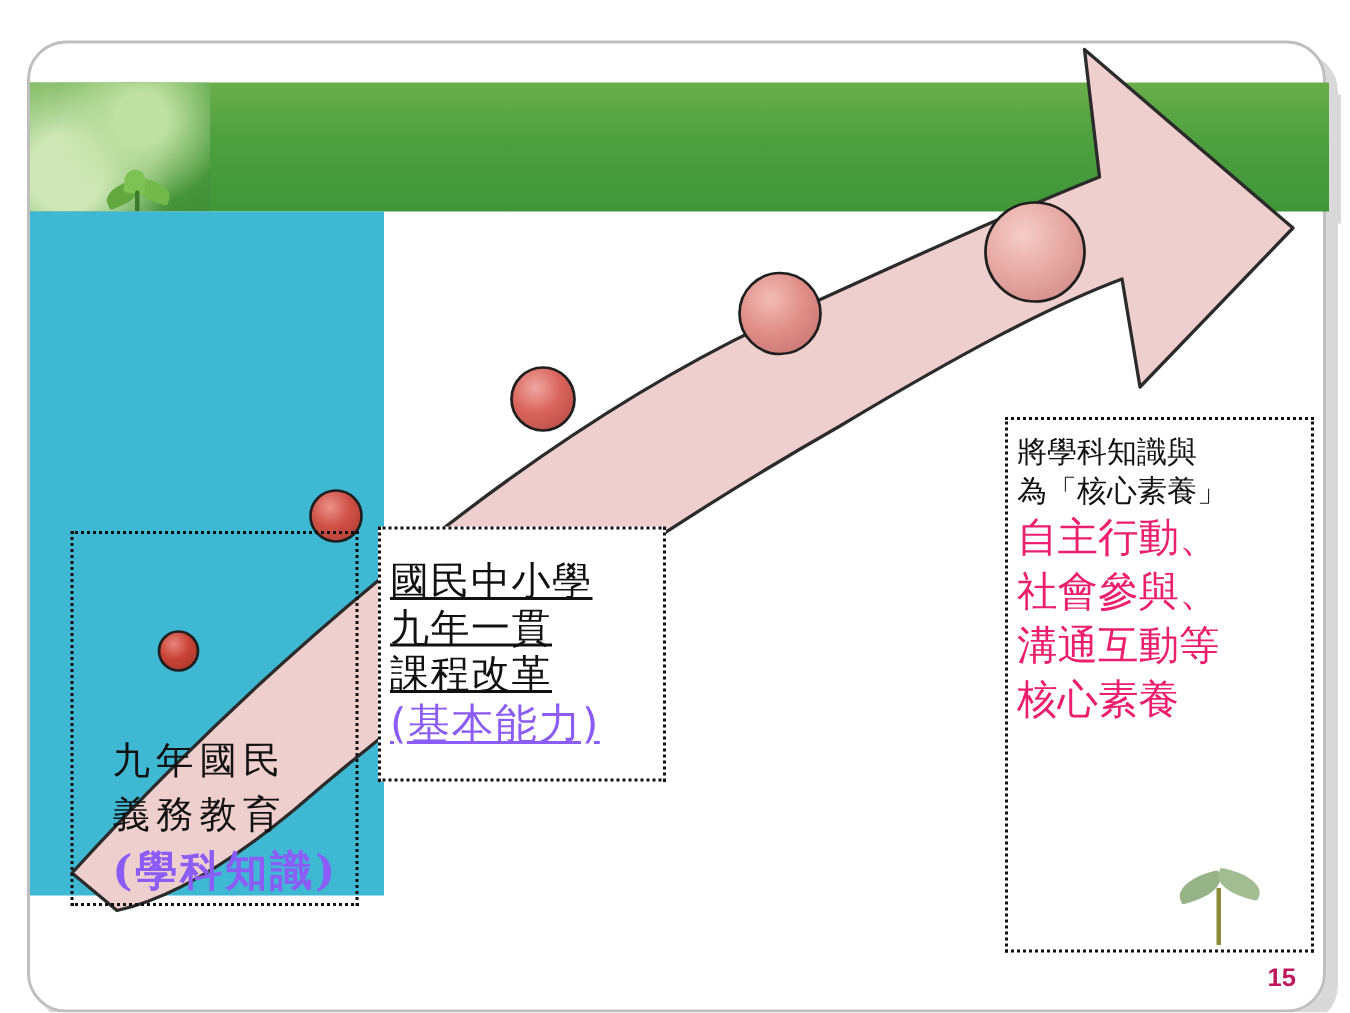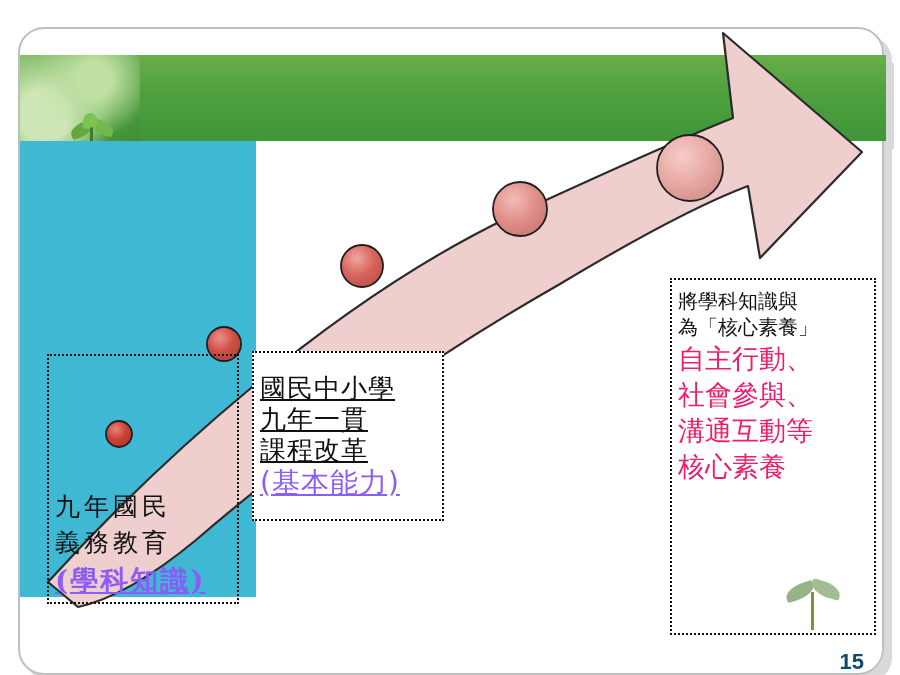--- a/index.html
+++ b/index.html
@@ -74,30 +74,30 @@
   .arrowlayer{position:absolute;left:0;top:0;width:900px;height:675px;}
 
   
   .tbox{
     position:absolute;border:2px dotted #111;box-sizing:border-box;
     padding:4px 6px;
     font-family:"DejaVu Sans","Liberation Sans",sans-serif;
     line-height:1.12;color:#111;
   }
   .tbox.nofill{background:rgba(255,255,255,0.88);}
-  .tbox .ln{display:block;white-space:nowrap;}
+  .tbox .ln{display:block;white-space:nowrap;margin-left:20px;}
   .orange{color:#8b5cf6;}
   .pink{color:#ec1e6e;}
 
   #box-nine{
     left:47px;top:354px;width:192px;height:250px;background:transparent;border-color:#111;
     display:flex;flex-direction:column;justify-content:flex-end;padding-bottom:6px;
   }
   #box-nine .ln{font-family:"DejaVu Serif","Liberation Serif",serif;font-size:25px;letter-spacing:4px;margin-bottom:8px;}
-  #box-nine .ln.paren{font-size:28px;letter-spacing:2px;font-weight:bold;margin-bottom:0;text-decoration:underline;}
+  #box-nine .ln.paren{font-size:28px;letter-spacing:2px;font-weight:bold;margin-bottom:0;}
 
   #box-grade9{
     left:252px;top:351px;width:192px;height:170px;background:#ffffff;
     display:flex;flex-direction:column;justify-content:center;
   }
   #box-grade9 .ln{font-size:26px;letter-spacing:1px;margin:1px 0;text-decoration:underline;}
   #box-grade9 .ln.paren{font-size:28px;}
 
   #box-12yr{
     left:452px;top:278px;width:206px;height:127px;background:#ffffff;
@@ -114,21 +114,21 @@
   #box-core .ln.big{font-size:27px;margin:3px 0;}
 
   
   .mini-sprout{position:absolute;left:784px;top:576px;width:58px;height:54px;}
   .ms-stem{position:absolute;left:27px;top:16px;width:3px;height:38px;background:#8b8b3a;}
   .ms-leafL{position:absolute;left:1px;top:8px;width:30px;height:15px;background:#97b489;border-radius:70% 10% 70% 10%;transform:rotate(-18deg);}
   .ms-leafR{position:absolute;left:27px;top:6px;width:30px;height:15px;background:#a3bd93;border-radius:10% 70% 10% 70%;transform:rotate(16deg);}
 
   
   .pagenum{
-    position:absolute;right:36px;bottom:0;color:#0c4a6e;font-size:22px;font-weight:bold;
+    position:absolute;right:36px;bottom:13px;color:#be185d;font-size:17px;font-weight:bold;
     font-family:"Liberation Sans","DejaVu Sans",sans-serif;
   }
 </style>
 </head>
 <body>
 
 <div id="slide">
 
   <div class="frame-shadow"></div>
   <div class="frame-white"></div>

